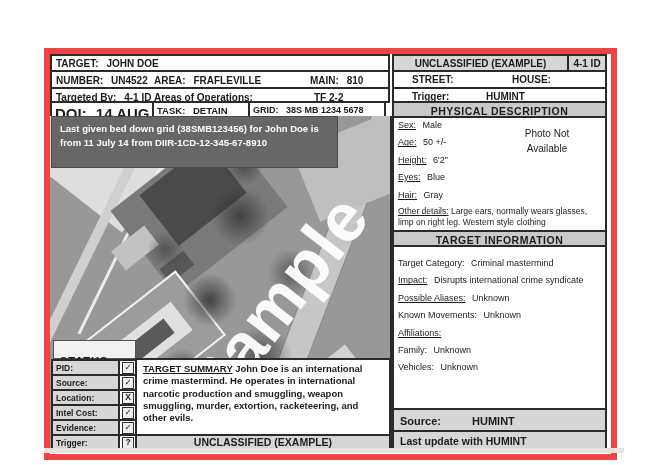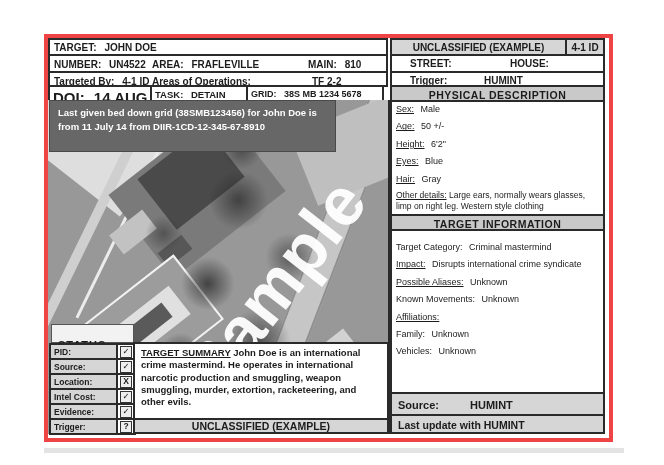--- a/index.html
+++ b/index.html
@@ -2,22 +2,22 @@
 <html><head>
 <meta charset="utf-8">
 <style>
   html,body{margin:0;padding:0;}
   body{
     width:664px;height:465px;background:#ffffff;position:relative;
     font-family:"Liberation Sans","DejaVu Sans",sans-serif;color:#1c1c1c;
     -webkit-font-smoothing:antialiased;
   }
   .card{
-    position:absolute;left:44px;top:34px;width:561px;height:400px;
-    border:4px solid #ef4444;background:#fff;overflow:hidden;
+    position:absolute;left:44px;top:48px;width:561px;height:400px;
+    border:6px solid #ef4444;background:#fff;overflow:hidden;
   }
   .cell{position:absolute;box-sizing:border-box;border:2px solid #2a2a2a;background:#fff;}
   .u{text-decoration:underline;}
   .pair{position:absolute;white-space:nowrap;font-weight:bold;}
   .pair .val{margin-left:5px;}
 
   
   .r1-left {left:0;top:0;width:340px;height:18px;font-size:10px;}
   .r1-class{left:342px;top:0;width:177px;height:18px;background:#d6d6d6;text-align:center;font-size:10px;font-weight:bold;padding-top:2px;}
   .r1-unit {left:517px;top:0;width:40px;height:18px;background:#d6d6d6;text-align:center;font-size:10px;font-weight:bold;padding-top:2px;}
@@ -275,20 +275,21 @@
       <span class="val" style="margin-left:4px">Blue</span>
     </div>
     <div class="pd-line">
       <span class="u">Hair:</span>
       <span class="val" style="margin-left:4px">Gray</span>
     </div>
     <div class="pd-other">
       <span class="u">Other details:</span>
       <span>Large ears, normally wears glasses, limp on right leg.  Western style clothing</span>
     </div>
+    <div class="photo-note">Photo Not Available</div>
   </div>
 
   <div class="cell sec-header info-header">TARGET INFORMATION</div>
   <div class="cell info-body">
     <div class="ti-line">
       <span>Target Category:</span>
       <span style="margin-left:4px">Criminal mastermind</span>
     </div>
     <div class="ti-line">
       <span class="u">Impact:</span>

